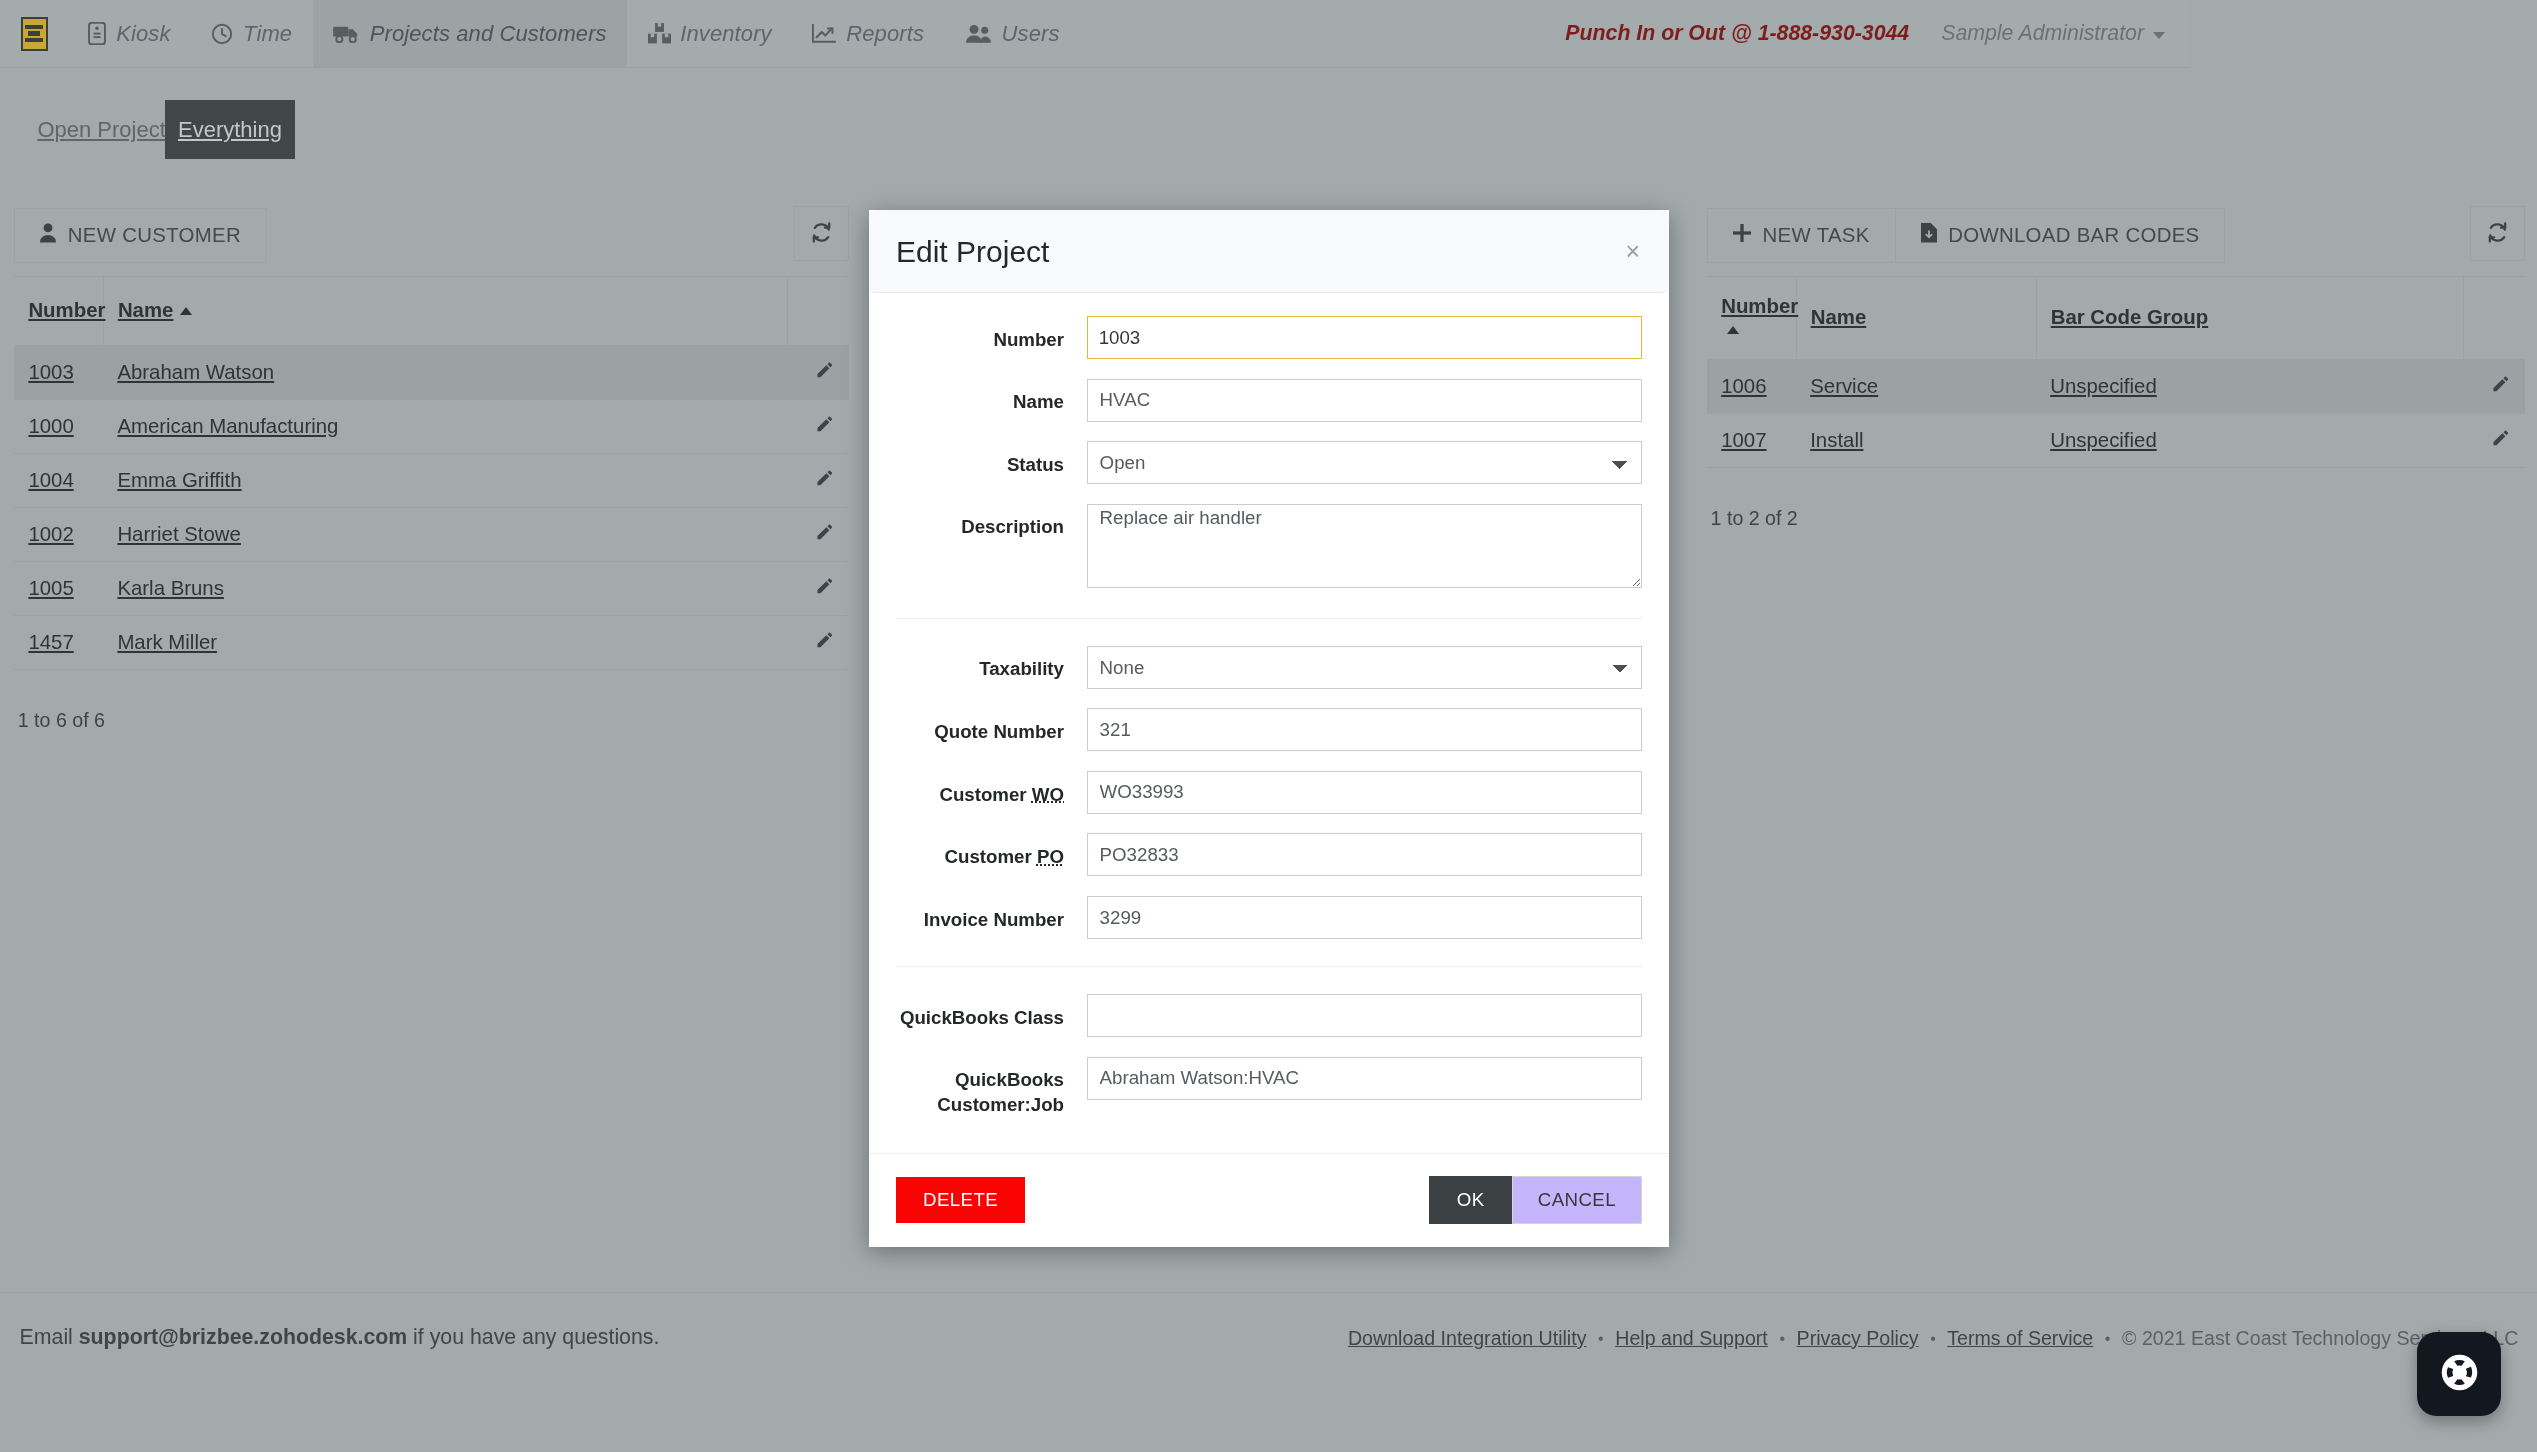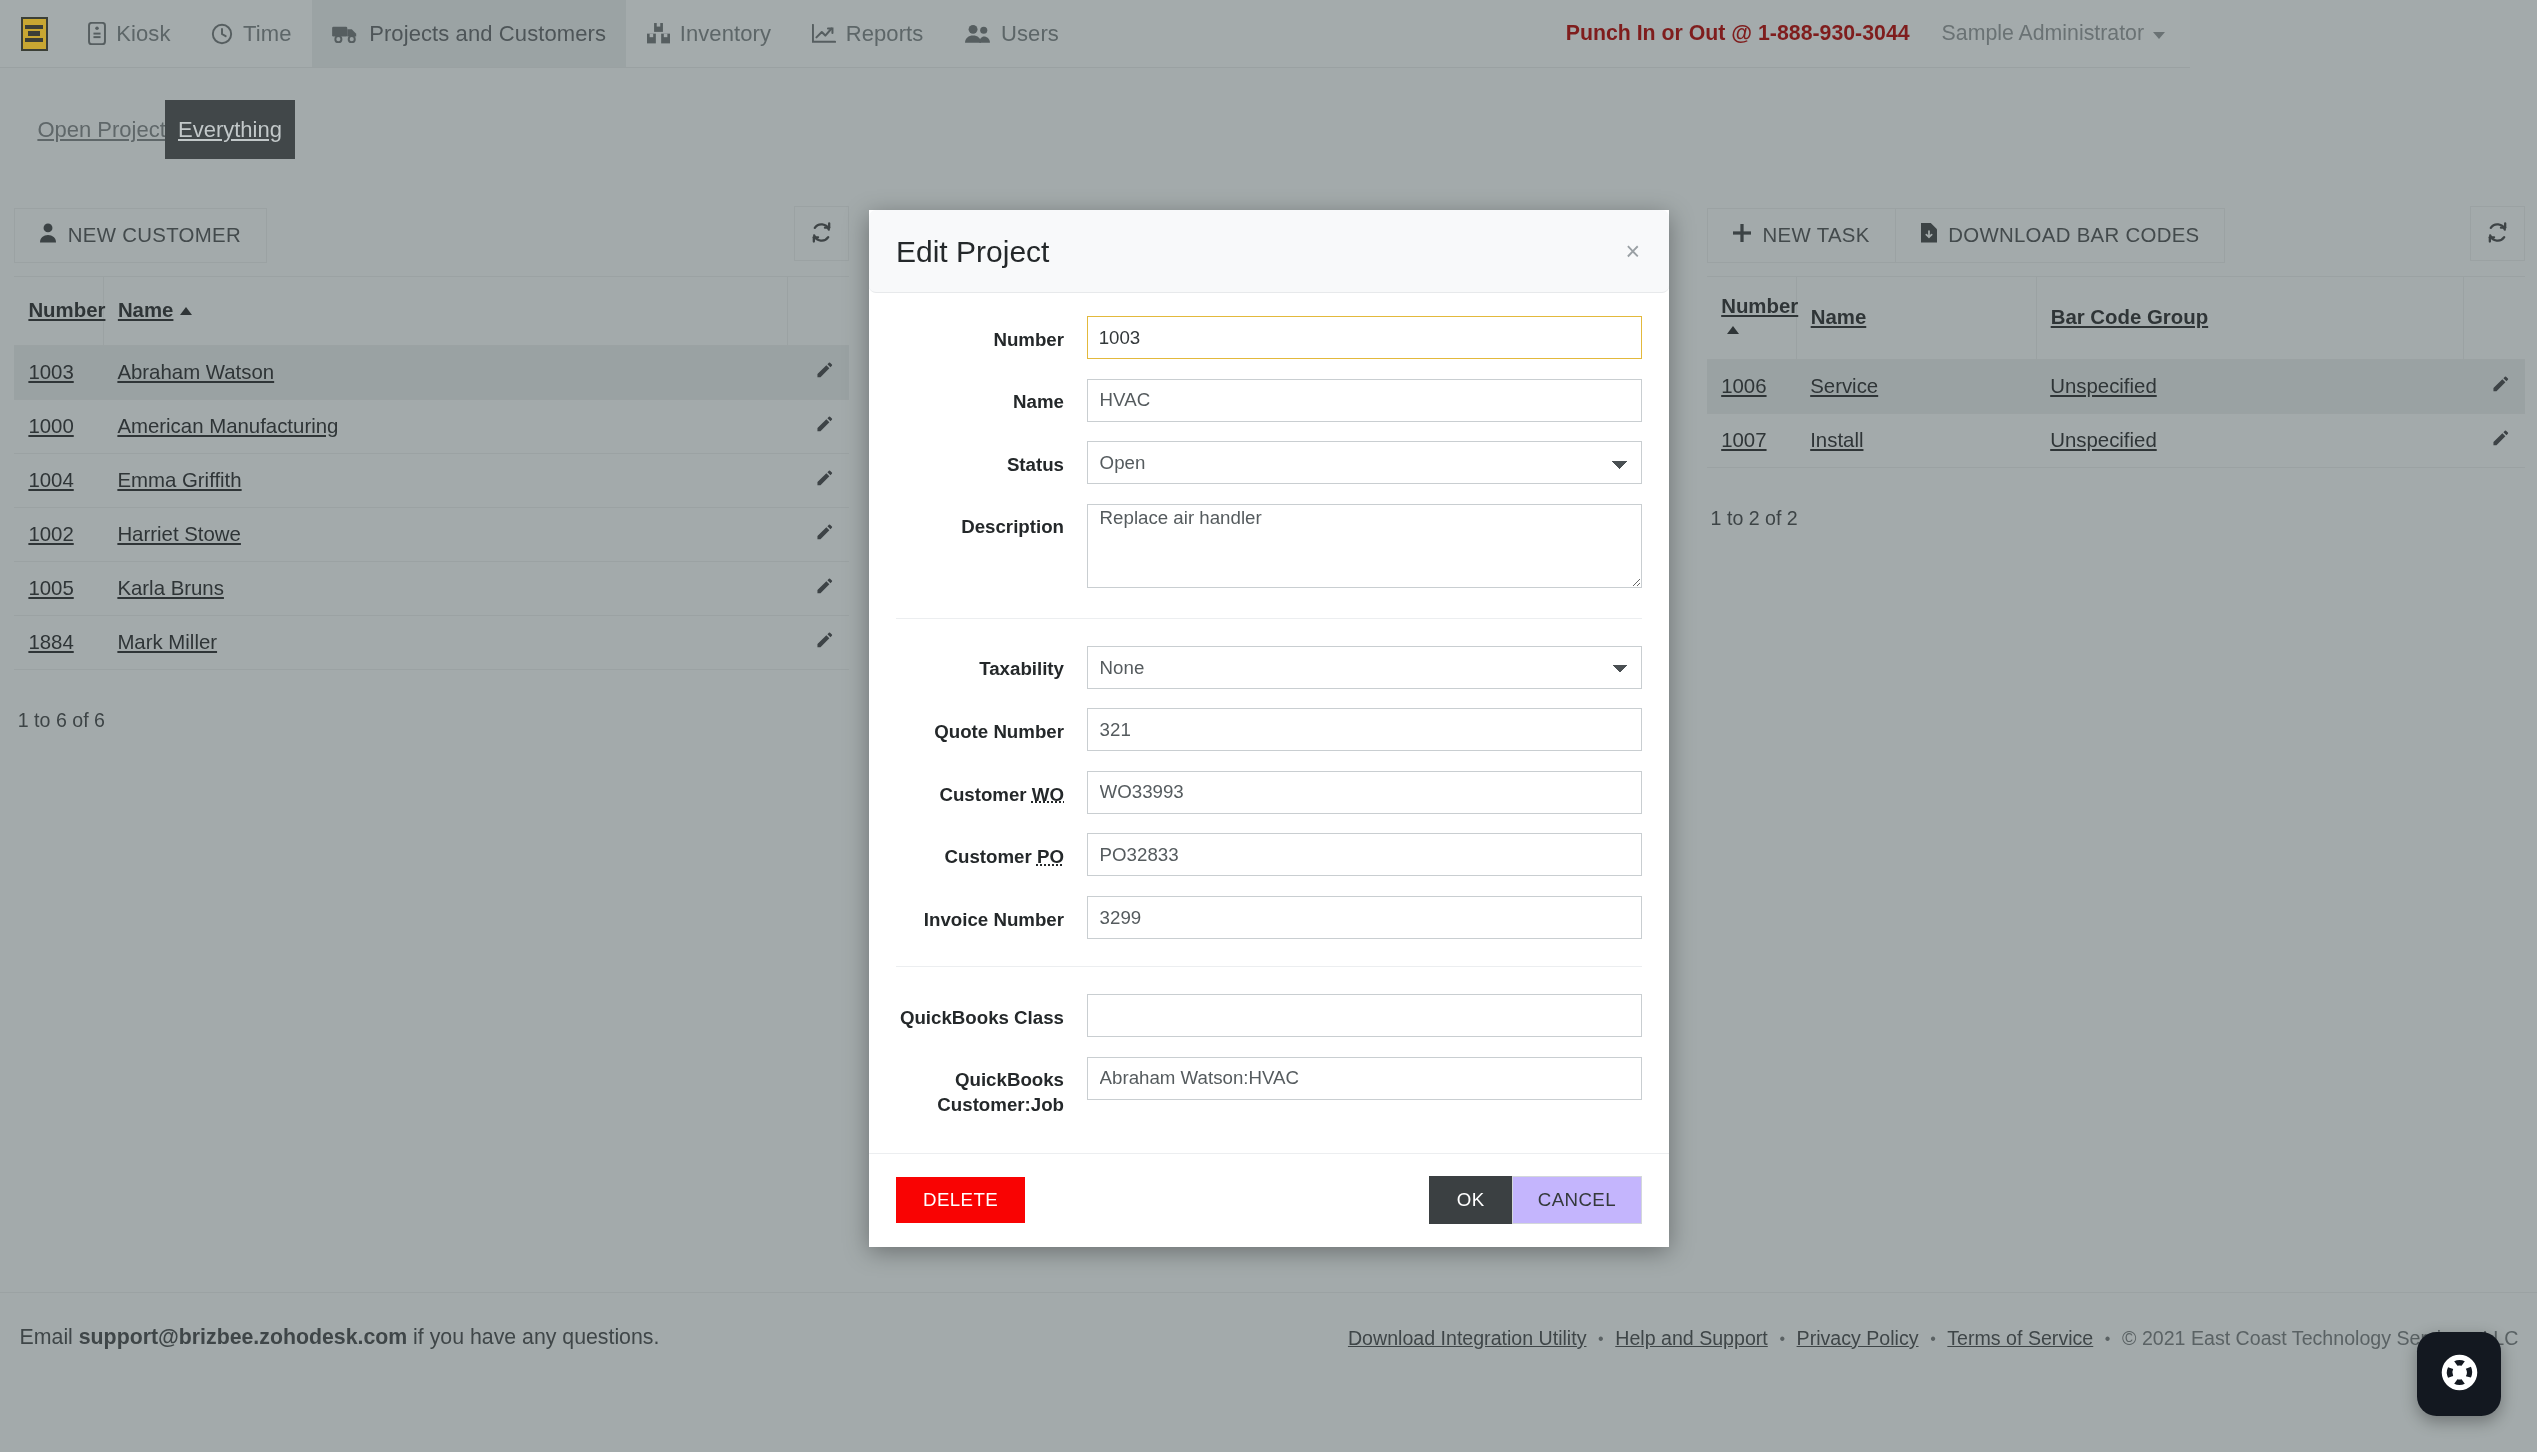--- a/index.html
+++ b/index.html
@@ -11,20 +11,21 @@
     overflow:hidden;
     position:relative;
   }
 
   
   .navbar {
     position:absolute; top:0; left:0; width:2190px; height:68px;
     background:#a4abac;
     display:flex; align-items:stretch;
     border-bottom:0.9px solid #9aa1a2;
+    font-style:italic;
   }
   .nav-logo {
     width:68px; display:flex; align-items:center; justify-content:center;
   }
   .logo-square {
     width:27px; height:34px; background:#c8a732;
     border:2.7px solid #3b3f36;
     display:flex; flex-direction:column; align-items:center; justify-content:space-evenly;
     padding:3.6px 2.7px;
   }
@@ -382,21 +383,21 @@
               </svg></span></td>
       </tr>
       <tr>
         <td><a class="celllink">1005</a></td>
         <td><a class="celllink">Karla Bruns</a></td>
         <td class="editcell"><span class="pencil"><svg width="19.6" height="19.6" viewBox="0 0 24 24" fill="currentColor">
                 <path d="M3 17.3V21h3.7L17.6 10.1l-3.7-3.7zM20.7 7a1 1 0 0 0 0-1.4l-2.3-2.3a1 1 0 0 0-1.4 0l-1.8 1.8 3.7 3.7z"></path>
               </svg></span></td>
       </tr>
       <tr>
-        <td><a class="celllink">1884</a></td>
+        <td><a class="celllink">1457</a></td>
         <td><a class="celllink">Mark Miller</a></td>
         <td class="editcell"><span class="pencil"><svg width="19.6" height="19.6" viewBox="0 0 24 24" fill="currentColor">
                 <path d="M3 17.3V21h3.7L17.6 10.1l-3.7-3.7zM20.7 7a1 1 0 0 0 0-1.4l-2.3-2.3a1 1 0 0 0-1.4 0l-1.8 1.8 3.7 3.7z"></path>
               </svg></span></td>
       </tr>
     </tbody>
   </table>
   <div class="count-label">1 to 6 of 6</div>
 </div>
 

